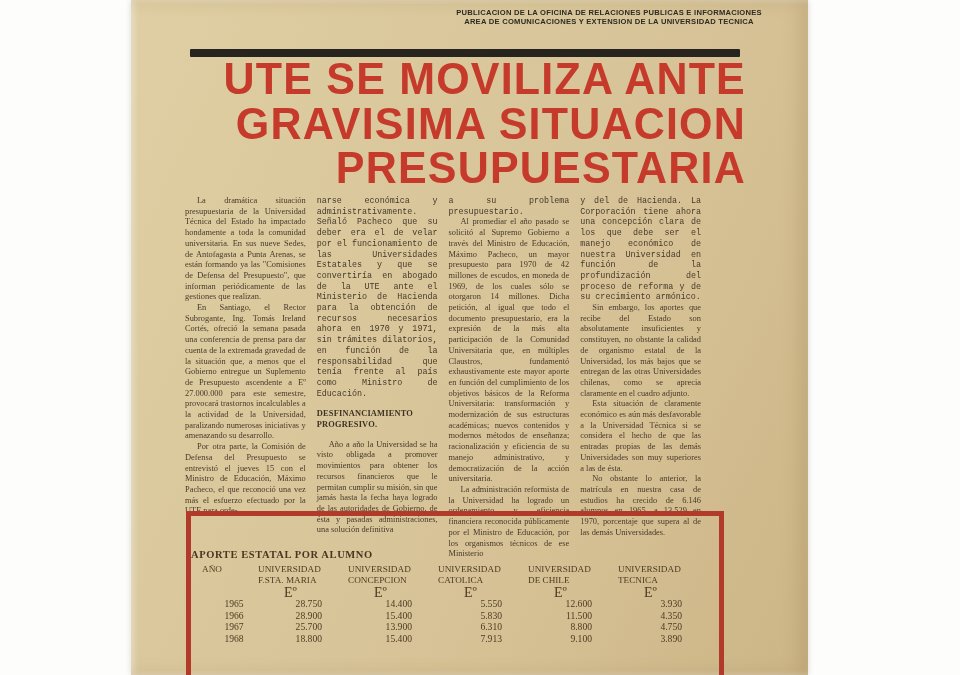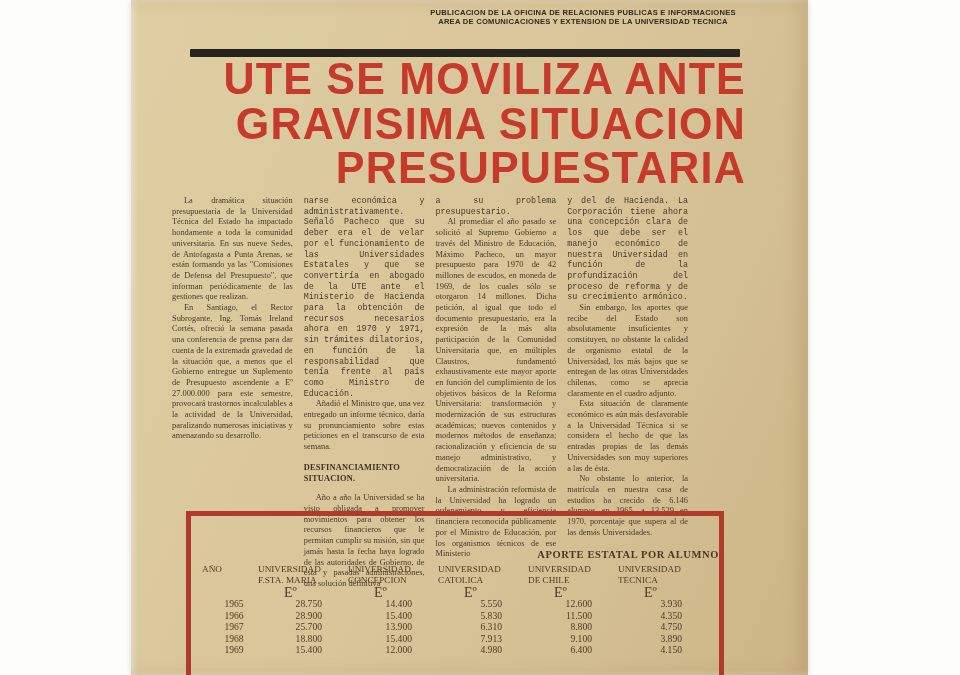--- a/index.html
+++ b/index.html
@@ -8,60 +8,60 @@
     background:#fdfdfc;
     font-family:"Liberation Serif", serif;
   }
   .paper{
     position:absolute;left:131px;top:0;width:677px;height:675px;
     background:linear-gradient(115deg,#e0cfa4 0%,#d9c79b 40%,#d5c094 70%,#ccb586 100%);
     box-shadow:inset -8px 0 18px rgba(120,90,40,.18), inset 3px 0 6px rgba(255,255,255,.45), 0 0 6px rgba(0,0,0,.15);
     overflow:hidden;
   }
   .masthead{
-    position:absolute;top:8px;left:222px;width:460px;
+    position:absolute;top:8px;left:248px;width:460px;
     text-align:center;
     font-family:"Liberation Sans", sans-serif;
     font-weight:bold;font-size:7.6px;line-height:9.4px;
     letter-spacing:.25px;color:#2e2a24;
   }
   .black-bar{
     position:absolute;left:59px;top:49px;width:550px;height:8px;
     background:#27231e;border-radius:1px;
   }
   .headline{
     position:absolute;left:30px;right:62px;top:57px;
     text-align:right;
     font-family:"Liberation Sans", sans-serif;
     font-weight:bold;font-size:43px;line-height:42.5px;
     letter-spacing:1.2px;color:#c53a2b;
     transform:scaleY(1.04);transform-origin:top right;
     white-space:nowrap;
   }
   .columns{
-    position:absolute;left:41px;top:196px;width:516px;
+    position:absolute;left:54px;top:196px;width:516px;
     display:flex;gap:11px;
   }
   .col{
     flex:1;min-width:0;
     font-size:8.4px;line-height:10.7px;
     text-align:justify;color:#46392a;
   }
   .col p{margin:0;text-indent:12px;}
   .col p.noindent{text-indent:0;font-family:Liberation Mono, monospace;}
   .col .sec-heading{
     font-weight:bold;text-indent:0;margin:10px 0 9px 0;
     text-align:left;letter-spacing:.2px;color:#3e3223;
   }
   .tablebox{
     position:absolute;left:55px;top:511px;width:528px;height:230px;
     border:5px solid #b23a2b;
   }
   .table-title{
-    margin-top:33px;text-align:right;
+    margin-top:33px;text-align:left;
     font-weight:bold;font-size:10.5px;letter-spacing:.6px;color:#4a3621;
   }
   table.aporte{
     width:506px;margin:4px auto 0 auto;border-collapse:collapse;
     color:#4d3b24;font-size:9.6px;
   }
   table.aporte th{
     font-weight:normal;text-align:left;vertical-align:top;
     font-size:9.2px;line-height:11px;padding:0;
   }
@@ -90,25 +90,25 @@
   <div class="headline">
     <div>UTE SE MOVILIZA ANTE</div>
     <div>GRAVISIMA SITUACION</div>
     <div>PRESUPUESTARIA</div>
   </div>
 
   <div class="columns">
     <div class="col">
       <p>La dramática situación presupuestaria de la Universidad Técnica del Estado ha impactado hondamente a toda la comunidad universitaria. En sus nueve Sedes, de Antofagasta a Punta Arenas, se están formando ya las "Comisiones de Defensa del Presupuesto", que informan periódicamente de las gestiones que realizan.</p>
       <p>En Santiago, el Rector Subrogante, Ing. Tomás Ireland Cortés, ofreció la semana pasada una conferencia de prensa para dar cuenta de la extremada gravedad de la situación que, a menos que el Gobierno entregue un Suplemento de Presupuesto ascendente a Eº 27.000.000 para este semestre, provocará trastornos incalculables a la actividad de la Universidad, paralizando numerosas iniciativas y amenazando su desarrollo.</p>
+      <p>Por otra parte, la Comisión de Defensa del Presupuesto se entrevistó el jueves 15 con el Ministro de Educación, Máximo Pacheco, el que reconoció una vez más el esfuerzo efectuado por la UTE para orde-</p>
     </div>
     <div class="col">
       <p class="noindent">narse económica y administrativamente. Señaló Pacheco que su deber era el de velar por el funcionamiento de las Universidades Estatales y que se convertiría en abogado de la UTE ante el Ministerio de Hacienda para la obtención de recursos necesarios ahora en 1970 y 1971, sin trámites dilatorios, en función de la responsabilidad que tenía frente al país como Ministro de Educación.</p>
-      <p>Añadió el Ministro que, una vez entregado un informe técnico, daría su pronunciamiento sobre estas peticiones en el transcurso de esta semana.</p>
-      <p class="sec-heading">DESFINANCIAMIENTO SITUACION.</p>
+      <p class="sec-heading">DESFINANCIAMIENTO PROGRESIVO.</p>
       <p>Año a año la Universidad se ha visto obligada a promover movimientos para obtener los recursos financieros que le permitan cumplir su misión, sin que jamás hasta la fecha haya logrado de las autoridades de Gobierno, de ésta y pasadas administraciones, una solución definitiva</p>
     </div>
     <div class="col">
       <p class="noindent">a su problema presupuestario.</p>
       <p>Al promediar el año pasado se solicitó al Supremo Gobierno a través del Ministro de Educación, Máximo Pacheco, un mayor presupuesto para 1970 de 42 millones de escudos, en moneda de 1969, de los cuales sólo se otorgaron 14 millones. Dicha petición, al igual que todo el documento presupuestario, era la expresión de la más alta participación de la Comunidad Universitaria que, en múltiples Claustros, fundamentó exhaustivamente este mayor aporte en función del cumplimiento de los objetivos básicos de la Reforma Universitaria: transformación y modernización de sus estructuras académicas; nuevos contenidos y modernos métodos de enseñanza; racionalización y eficiencia de su manejo administrativo, y democratización de la acción universitaria.</p>
       <p>La administración reformista de la Universidad ha logrado un ordenamiento y eficiencia financiera reconocida públicamente por el Ministro de Educación, por los organismos técnicos de ese Ministerio</p>
     </div>
     <div class="col">
       <p class="noindent">y del de Hacienda. La Corporación tiene ahora una concepción clara de los que debe ser el manejo económico de nuestra Universidad en función de la profundización del proceso de reforma y de su crecimiento armónico.</p>
       <p>Sin embargo, los aportes que recibe del Estado son absolutamente insuficientes y constituyen, no obstante la calidad de organismo estatal de la Universidad, los más bajos que se entregan de las otras Universidades chilenas, como se aprecia claramente en el cuadro adjunto.</p>
@@ -184,25 +184,17 @@
           <td class="num">4.750</td>
         </tr>
         <tr>
           <td class="year">1968</td>
           <td class="num">18.800</td>
           <td class="num">15.400</td>
           <td class="num">7.913</td>
           <td class="num">9.100</td>
           <td class="num">3.890</td>
         </tr>
-        <tr>
-          <td class="year">1969</td>
-          <td class="num">15.400</td>
-          <td class="num">12.000</td>
-          <td class="num">4.980</td>
-          <td class="num">6.400</td>
-          <td class="num">4.150</td>
-        </tr>
       </tbody>
     </table>
   </div>
 
 </div>
 
 </body></html>

